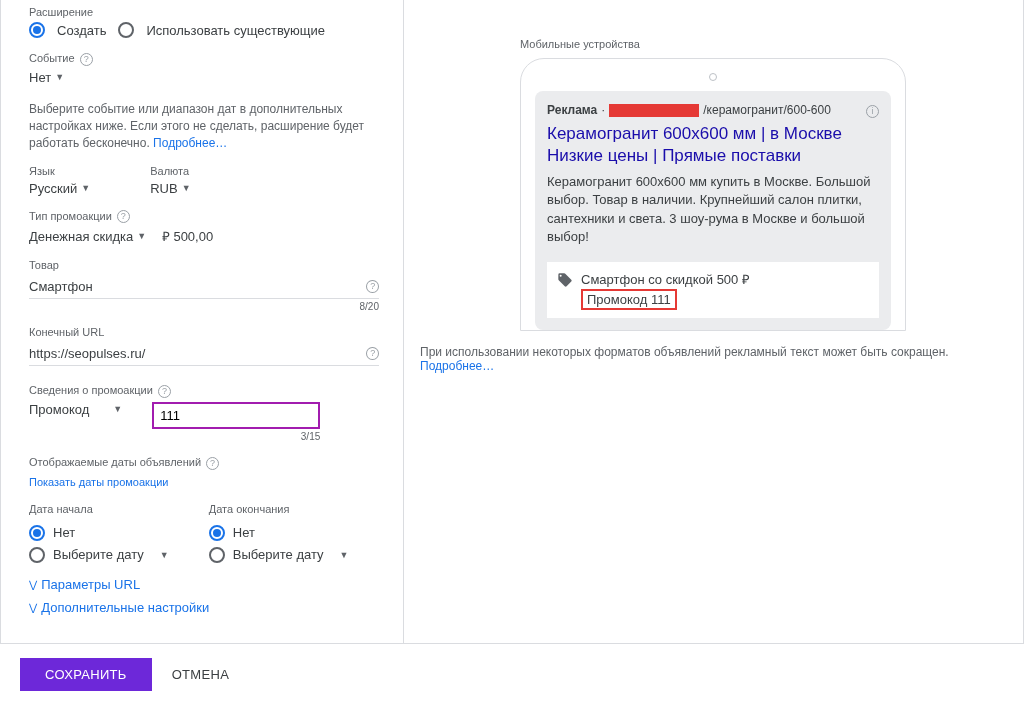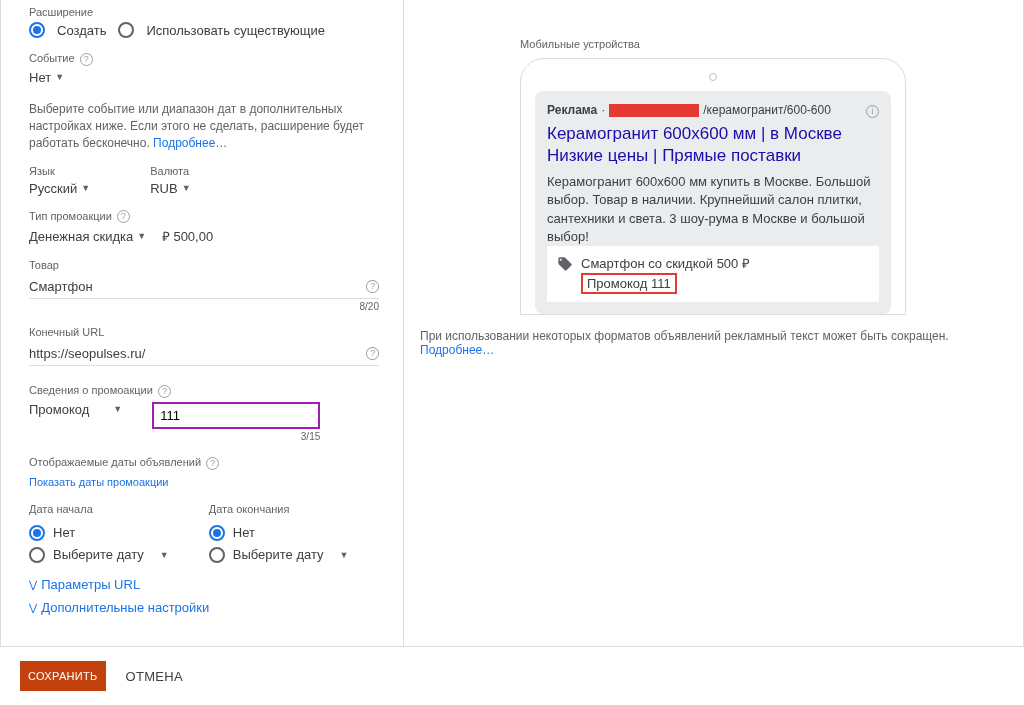--- a/index.html
+++ b/index.html
@@ -26,30 +26,30 @@
 .counter { font-size: 10px; color: #5f6368; text-align: right; margin-top: 2px; width: 350px; }
 .red-box { border: 2px solid #a21caf; padding: 4px 6px; width: 168px; }
 .red-box input { border: none; outline: none; width: 100%; font-size: 13px; }
 .promo-details-row { display: flex; align-items: flex-start; gap: 30px; }
 .date-columns { display: flex; gap: 40px; }
 .date-col { display: flex; flex-direction: column; gap: 6px; }
 .date-opt { display: flex; align-items: center; gap: 8px; cursor: pointer; }
 .expand-link { color: #1a73e8; font-size: 13px; cursor: pointer; display: flex; align-items: center; gap: 4px; margin: 8px 0; }
 .chev { font-size: 10px; color: #1a73e8; }
 .footer { position: absolute; bottom: 0; left: 0; right: 0; padding: 14px 20px; border-top: 1px solid #dadce0; display: flex; gap: 20px; align-items: center; width: 1024px; background:#fff;}
-.btn-save { background: #c2410c; color: #fff; border: none; padding: 9px 8px; font-size: 11px; font-weight: 500; cursor: pointer; letter-spacing: 0.3px;}
+.btn-save { background: #6d28d9; color: #fff; border: none; padding: 9px 25px; font-size: 13px; font-weight: 500; cursor: pointer; letter-spacing: 0.3px;}
 .btn-cancel { background: none; border: none; color: #3c4043; font-size: 13px; font-weight: 500; cursor: pointer; letter-spacing:0.3px;}
 .phone-frame { width: 386px; margin: 8px 0 0 100px; background: #fff; border: 1px solid #dadce0; border-radius: 24px 24px 0 0; padding: 14px 14px 0; position: relative; }
 .phone-notch { width: 8px; height: 8px; border: 1.5px solid #bdc1c6; border-radius: 50%; margin: 0 auto 10px; }
 .ad-card { background: #ebecee; border-radius: 8px; padding: 12px; position: relative; }
 .ad-path-row { display: flex; align-items: center; gap: 4px; font-size: 12px; color: #3c4043; margin-bottom: 6px; }
 .ad-label { font-weight: bold; }
 .red-block { background: #e53935; width: 90px; height: 13px; display: inline-block; }
 .ad-title { color: #1a0dab; font-size: 17px; line-height: 1.3; margin-bottom: 6px; cursor:pointer;}
-.ad-desc { font-size: 13px; color: #3c4043; line-height: 1.4; margin-bottom: 0; }
+.ad-desc { font-size: 13px; color: #3c4043; line-height: 1.4; margin-bottom: 16px; }
 .promo-box { background: #fff; padding: 8px 10px; display: flex; align-items: flex-start; gap: 8px; }
 .tag-icon { width: 16px; height: 16px; display: inline-block; flex-shrink:0; margin-top:2px;}
 .promo-lines { display: flex; flex-direction: column; justify-content: flex-end; }
 .promo-highlight { border: 2px solid #e53935; padding: 1px 4px; display: inline-block; width: fit-content; margin-top: 1px; }
 .ad-info-icon { position: absolute; top: 14px; right: 12px; width: 13px; height:13px; border:1px solid #9aa0a6; border-radius:50%; font-size:9px; text-align:center; line-height:11px; color:#9aa0a6;}
 .preview-title { font-size: 11px; color: #5f6368; margin-left: 100px; margin-top: 28px; }
 .disclaimer { font-size: 12px; color: #5f6368; margin-top: 14px; }
 .main-wrap{display:flex; height:652px;}
 </style>
 </head>

